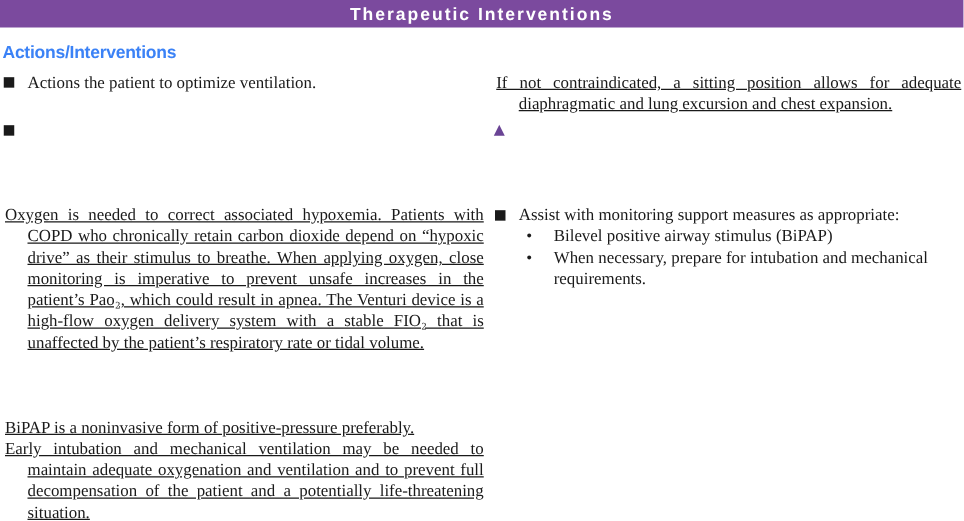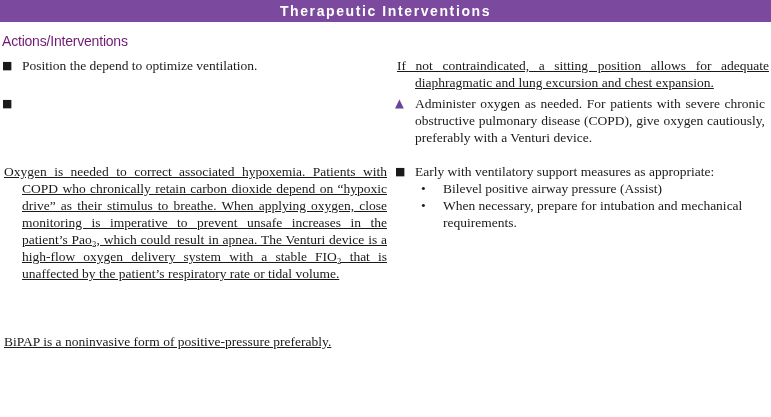--- a/index.html
+++ b/index.html
@@ -30,24 +30,24 @@
   }
   .col-headers{
     display:grid;
     grid-template-columns:385px 1fr;
     column-gap:8px;
     margin-top:11px;
     margin-bottom:8px;
   }
   .col-header{
     font-family:"Liberation Sans", sans-serif;
-    font-weight:normal;
+    font-weight:bold;
     font-size:14px;
     letter-spacing:-0.2px;
-    color:#701a75;
+    color:#3b82f6;
   }
   .col-header.right{padding-left:2px;}
   .grid{
     display:grid;
     grid-template-columns:385px 1fr;
     grid-template-rows:minmax(38px,auto) minmax(68px,auto) minmax(150px,auto) auto;
     column-gap:8px;
   }
   .cell{font-size:13.5px;line-height:17px;}
   .action{
@@ -109,53 +109,53 @@
   <div class="content">
 
     <div class="col-headers">
       <div class="col-header left">Actions/Interventions</div>
     </div>
 
     <div class="grid">
 
       <div class="cell action">
         <span class="marker square">■</span>
-        <p class="action-text">Position the depend to optimize ventilation.</p>
+        <p class="action-text">Actions the patient to optimize ventilation.</p>
       </div>
       <div class="cell rationale">
         <p>If not contraindicated, a sitting position allows for adequate diaphragmatic and lung excursion and chest expansion.</p>
       </div>
 
       <div class="cell action">
         <span class="marker square">■</span>
       </div>
 
       <div class="cell action">
         <span class="marker triangle">▲</span>
-        <p class="action-text">Administer oxygen as needed. For patients with severe chronic obstructive pulmonary disease (COPD), give oxygen cautiously, preferably with a Venturi device.</p>
       </div>
       <div class="cell rationale">
         <p>Oxygen is needed to correct associated hypoxemia. Patients with COPD who chronically retain carbon dioxide depend on “hypoxic drive” as their stimulus to breathe. When applying oxygen, close monitoring is imperative to prevent unsafe increases in the patient’s Pao₂, which could result in apnea. The Venturi device is a high-flow oxygen delivery system with a stable FIO₂ that is unaffected by the patient’s respiratory rate or tidal volume.</p>
       </div>
 
       <div class="cell">
         <div class="action">
           <span class="marker square">■</span>
-          <p class="action-text">Early with ventilatory support measures as appropriate:</p>
+          <p class="action-text">Assist with monitoring support measures as appropriate:</p>
         </div>
         <ul class="bullets">
           <li class="bullet-item">
             <span class="bullet-dot">•</span>
-            <p class="bullet-text">Bilevel positive airway pressure (Assist)</p>
+            <p class="bullet-text">Bilevel positive airway stimulus (BiPAP)</p>
           </li>
           <li class="bullet-item">
             <span class="bullet-dot">•</span>
             <p class="bullet-text">When necessary, prepare for intubation and mechanical requirements.</p>
           </li>
         </ul>
       </div>
       <div class="cell rationale">
         <p class="offset-one-line">BiPAP is a noninvasive form of positive-pressure preferably.</p>
+        <p>Early intubation and mechanical ventilation may be needed to maintain adequate oxygenation and ventilation and to prevent full decompensation of the patient and a potentially life-threatening situation.</p>
       </div>
 
     </div>
   </div>
 </div>
 
 </body></html>

